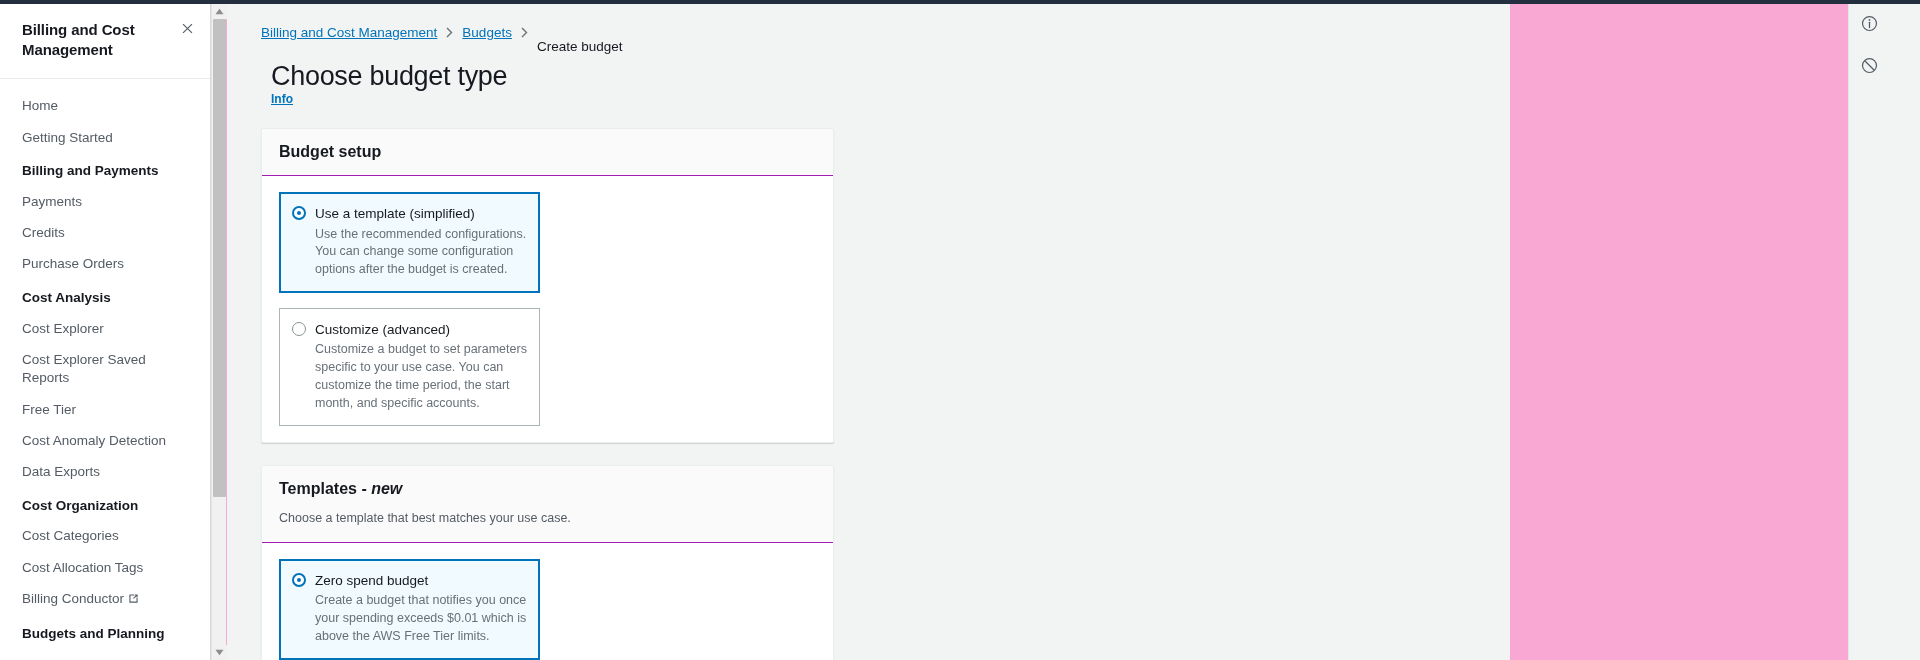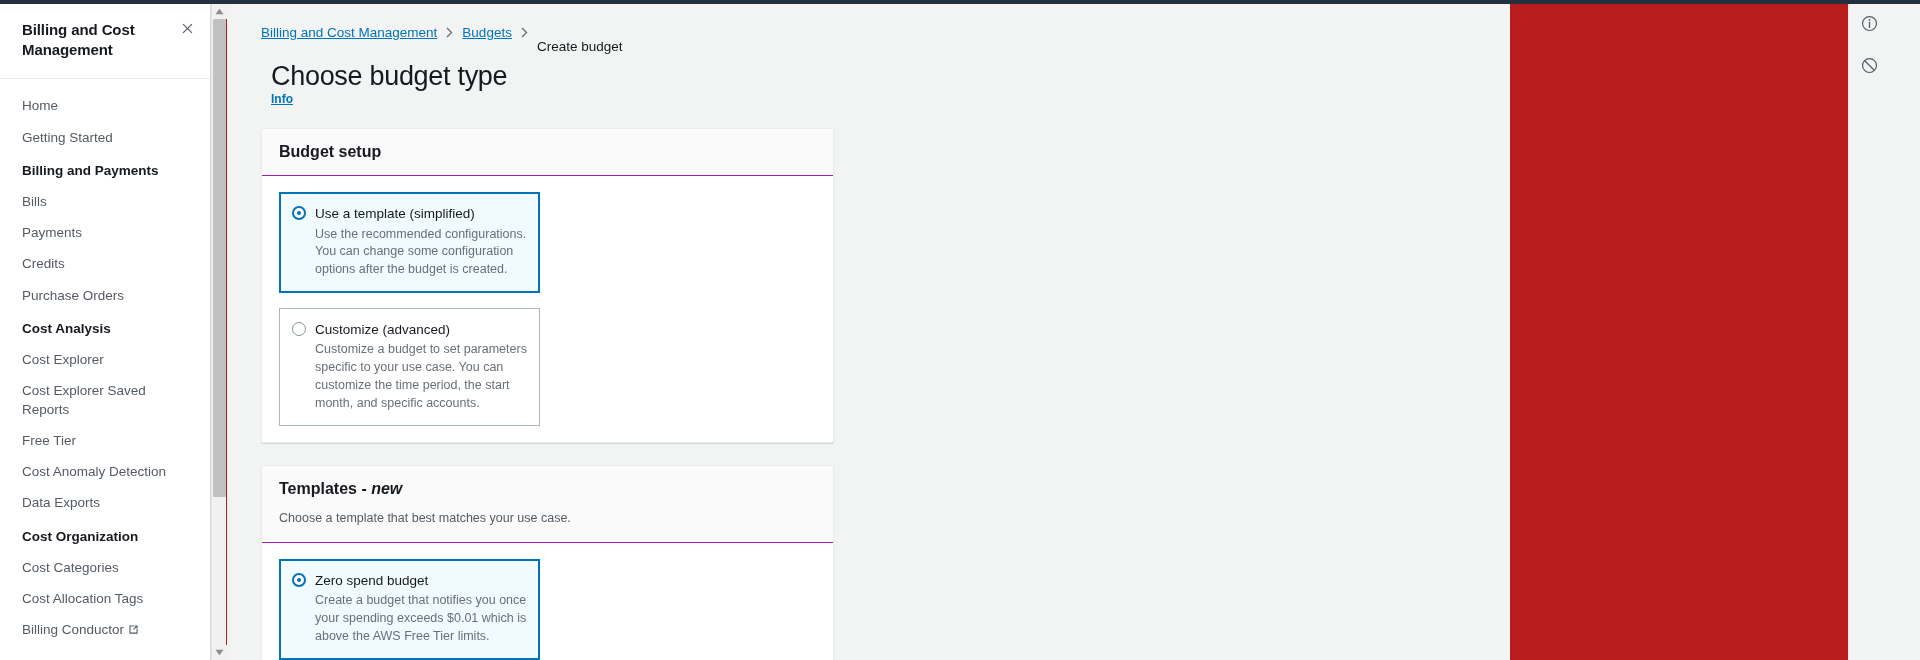--- a/index.html
+++ b/index.html
@@ -2,21 +2,21 @@
 <html><head>
 <meta charset="utf-8">
 <style>
   * { box-sizing: border-box; margin: 0; padding: 0; }
   html, body {
     width: 1920px; height: 660px;
     font-family: "Liberation Sans", sans-serif;
     background: #f2f3f3;
     overflow: hidden;
   }
-  .page { position: relative; width: 1888px; height: 660px; background: #b91c1c; }
+  .page { position: relative; width: 1888px; height: 660px; background: #f9a8d4; }
 
   
   .topstrip {
     position: absolute; top: 0; left: 0; width: 1920px; height: 4px;
     background: #232f3e;
   }
 
   
   .sidebar {
     position: absolute; top: 4px; left: 0; width: 211px; height: 656px;
@@ -161,21 +161,20 @@
         <svg width="13" height="13" viewBox="0 0 16 16" aria-hidden="true">
           <path d="M2.5 2.5 L13.5 13.5 M13.5 2.5 L2.5 13.5" stroke="#545b64" stroke-width="1.4" fill="none"></path>
         </svg>
       </div>
     </div>
     <div class="sb-sep"></div>
     <div class="sb-list">
       <a class="sb-item">Home</a>
       <a class="sb-item">Getting Started</a>
       <span class="sb-group">Billing and Payments</span>
-      <a class="sb-item">Bills</a>
       <a class="sb-item">Payments</a>
       <a class="sb-item">Credits</a>
       <a class="sb-item">Purchase Orders</a>
       <span class="sb-group">Cost Analysis</span>
       <a class="sb-item">Cost Explorer</a>
       <a class="sb-item">Cost Explorer Saved Reports</a>
       <a class="sb-item">Free Tier</a>
       <a class="sb-item">Cost Anomaly Detection</a>
       <a class="sb-item">Data Exports</a>
       <span class="sb-group">Cost Organization</span>

